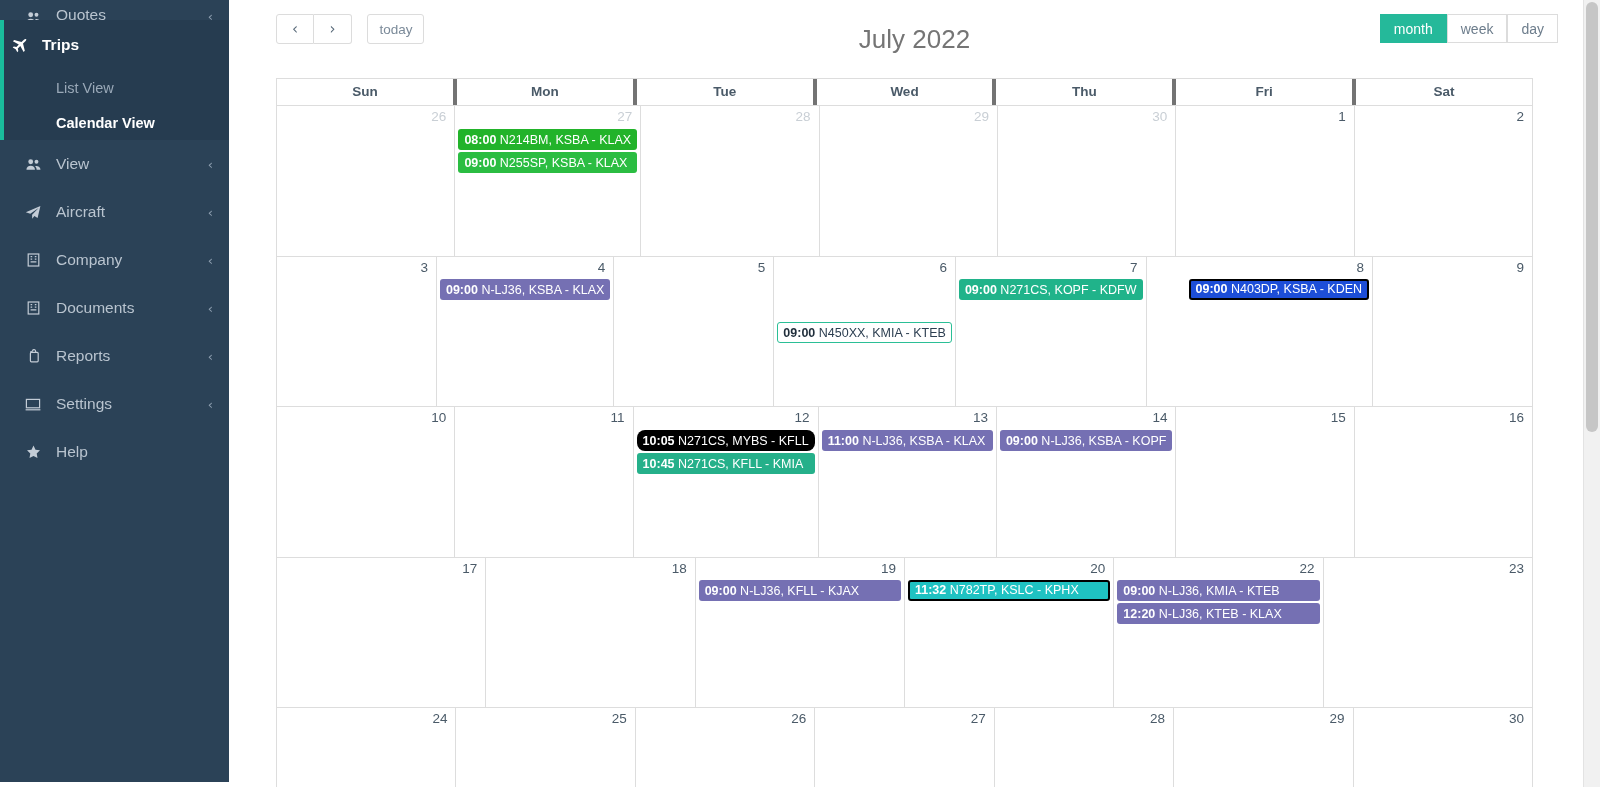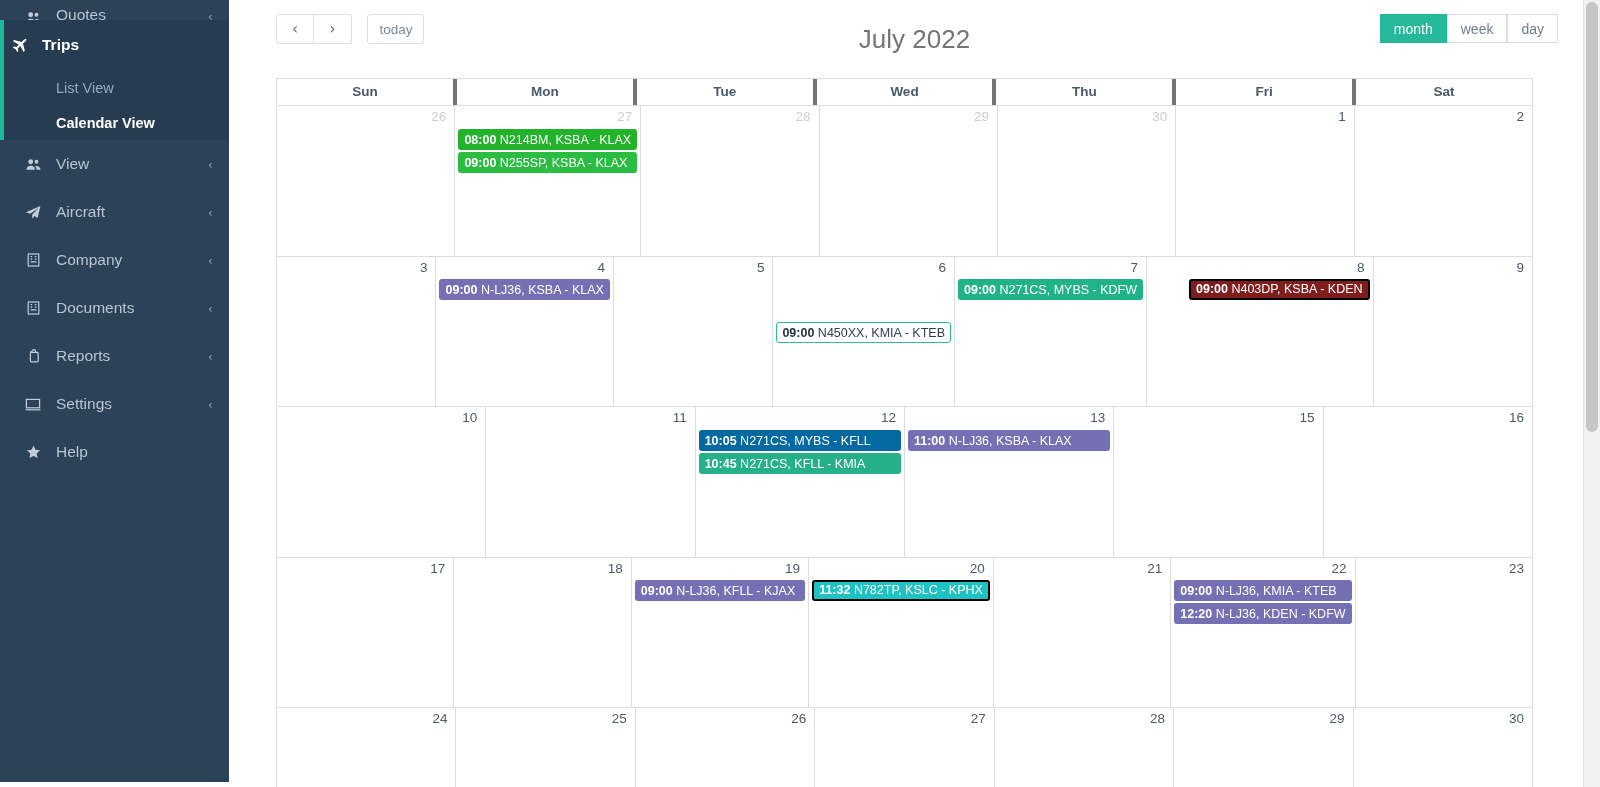--- a/index.html
+++ b/index.html
@@ -325,47 +325,51 @@
             </div>
             <div class="day">
               <div class="daynum">5</div>
             </div>
             <div class="day">
               <div class="daynum">6</div>
               <div class="ev hollow" style="border-color: rgb(43, 191, 150); margin-top: 44px;"><span class="t">09:00</span><span> N450XX, KMIA - KTEB</span></div>
             </div>
             <div class="day">
               <div class="daynum">7</div>
-              <div class="ev" style="background: rgb(32, 179, 138);"><span class="t">09:00</span><span> N271CS, MYBS - KDFW</span></div>
+              <div class="ev" style="background: rgb(32, 179, 138);"><span class="t">09:00</span><span> N271CS, KOPF - KDFW</span></div>
             </div>
             <div class="day">
               <div class="daynum">8</div>
-              <div class="ev sel" style="background: #7f1d1d; margin-left: 40px;"><span class="t">09:00</span><span> N403DP, KSBA - KDEN</span></div>
+              <div class="ev sel" style="background: #1d4ed8; margin-left: 40px;"><span class="t">09:00</span><span> N403DP, KSBA - KDEN</span></div>
             </div>
             <div class="day">
               <div class="daynum">9</div>
             </div>
           </div>
           <div class="week">
             <div class="day">
               <div class="daynum">10</div>
             </div>
             <div class="day">
               <div class="daynum">11</div>
             </div>
             <div class="day">
               <div class="daynum">12</div>
-              <div class="ev" style="background: #0369a1;"><span class="t">10:05</span><span> N271CS, MYBS - KFLL</span></div>
+              <div class="ev" style="background: #000000; border-radius: 8px;"><span class="t">10:05</span><span> N271CS, MYBS - KFLL</span></div>
               <div class="ev" style="background: rgb(37, 176, 138);"><span class="t">10:45</span><span> N271CS, KFLL - KMIA</span></div>
             </div>
             <div class="day">
               <div class="daynum">13</div>
               <div class="ev" style="background: rgb(117, 112, 179);"><span class="t">11:00</span><span> N-LJ36, KSBA - KLAX</span></div>
             </div>
             <div class="day">
+              <div class="daynum">14</div>
+              <div class="ev" style="background: rgb(117, 112, 179);"><span class="t">09:00</span><span> N-LJ36, KSBA - KOPF</span></div>
+            </div>
+            <div class="day">
               <div class="daynum">15</div>
             </div>
             <div class="day">
               <div class="daynum">16</div>
             </div>
           </div>
           <div class="week">
             <div class="day">
               <div class="daynum">17</div>
             </div>
@@ -374,26 +378,23 @@
             </div>
             <div class="day">
               <div class="daynum">19</div>
               <div class="ev" style="background: rgb(117, 112, 179);"><span class="t">09:00</span><span> N-LJ36, KFLL - KJAX</span></div>
             </div>
             <div class="day">
               <div class="daynum">20</div>
               <div class="ev sel" style="background: rgb(31, 194, 194);"><span class="t">11:32</span><span> N782TP, KSLC - KPHX</span></div>
             </div>
             <div class="day">
-              <div class="daynum">21</div>
-            </div>
-            <div class="day">
               <div class="daynum">22</div>
               <div class="ev" style="background: rgb(117, 112, 179);"><span class="t">09:00</span><span> N-LJ36, KMIA - KTEB</span></div>
-              <div class="ev" style="background: rgb(117, 112, 179);"><span class="t">12:20</span><span> N-LJ36, KDEN - KDFW</span></div>
+              <div class="ev" style="background: rgb(117, 112, 179);"><span class="t">12:20</span><span> N-LJ36, KTEB - KLAX</span></div>
             </div>
             <div class="day">
               <div class="daynum">23</div>
             </div>
           </div>
           <div class="week">
             <div class="day">
               <div class="daynum">24</div>
             </div>
             <div class="day">

